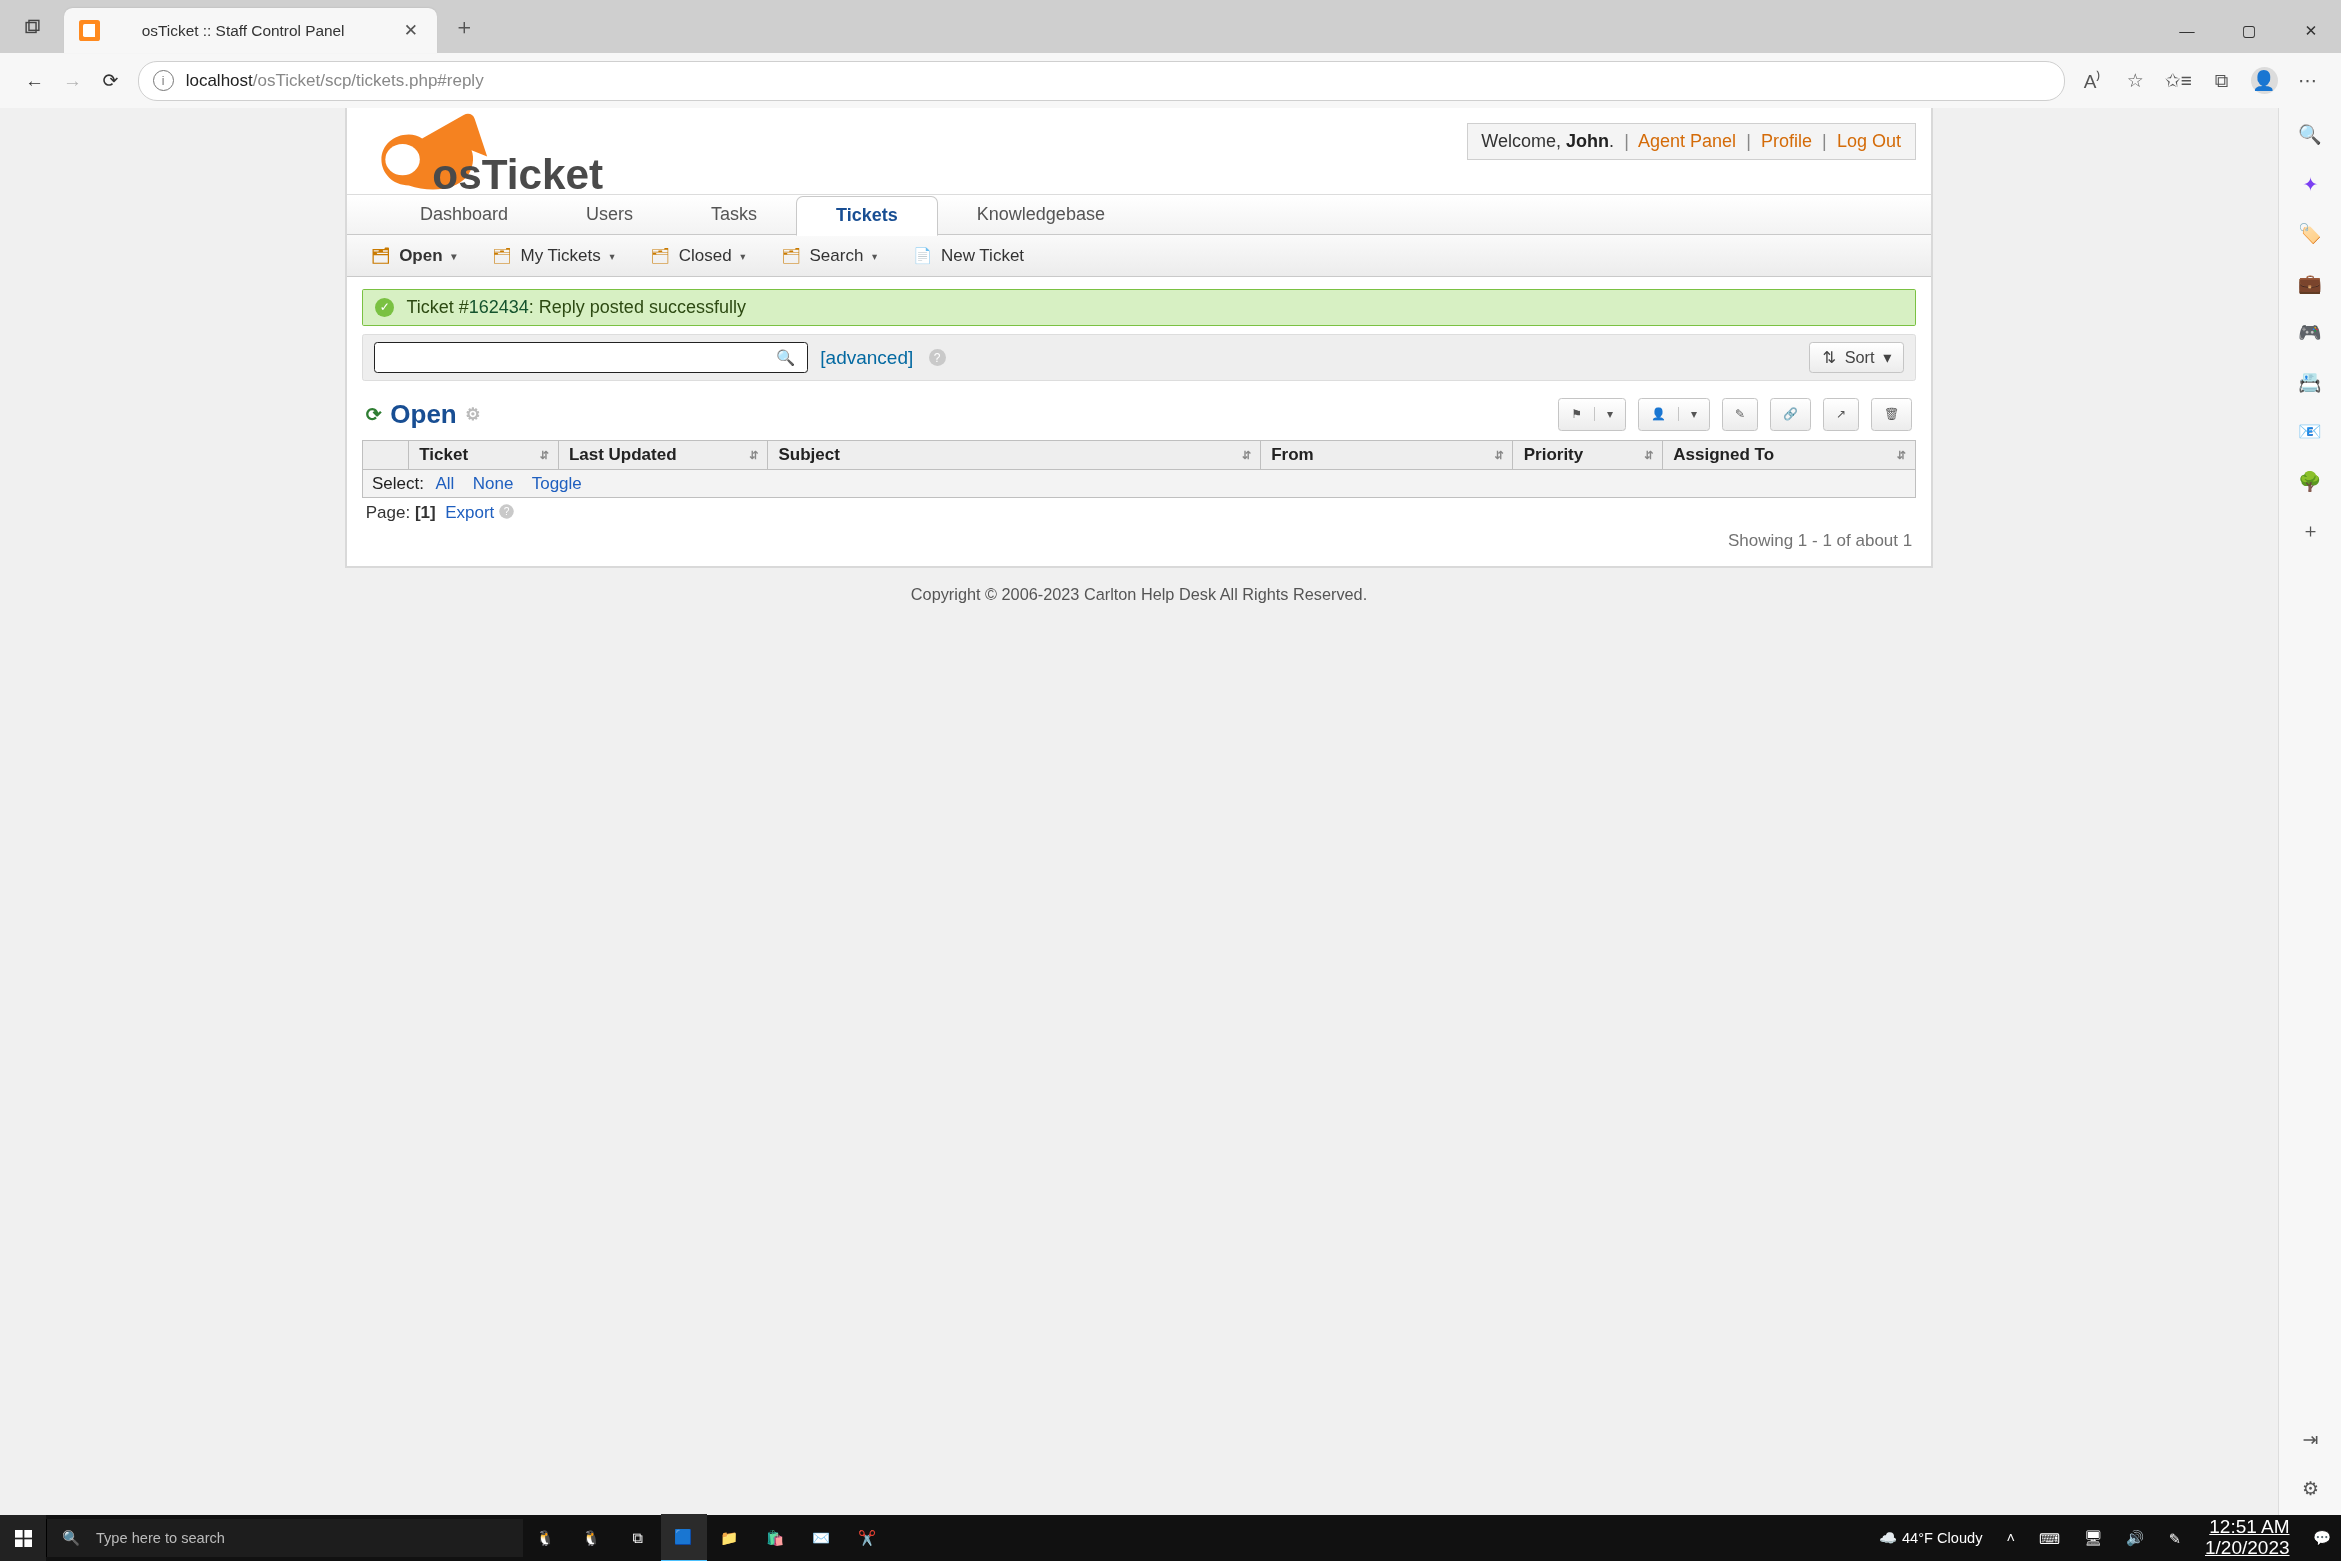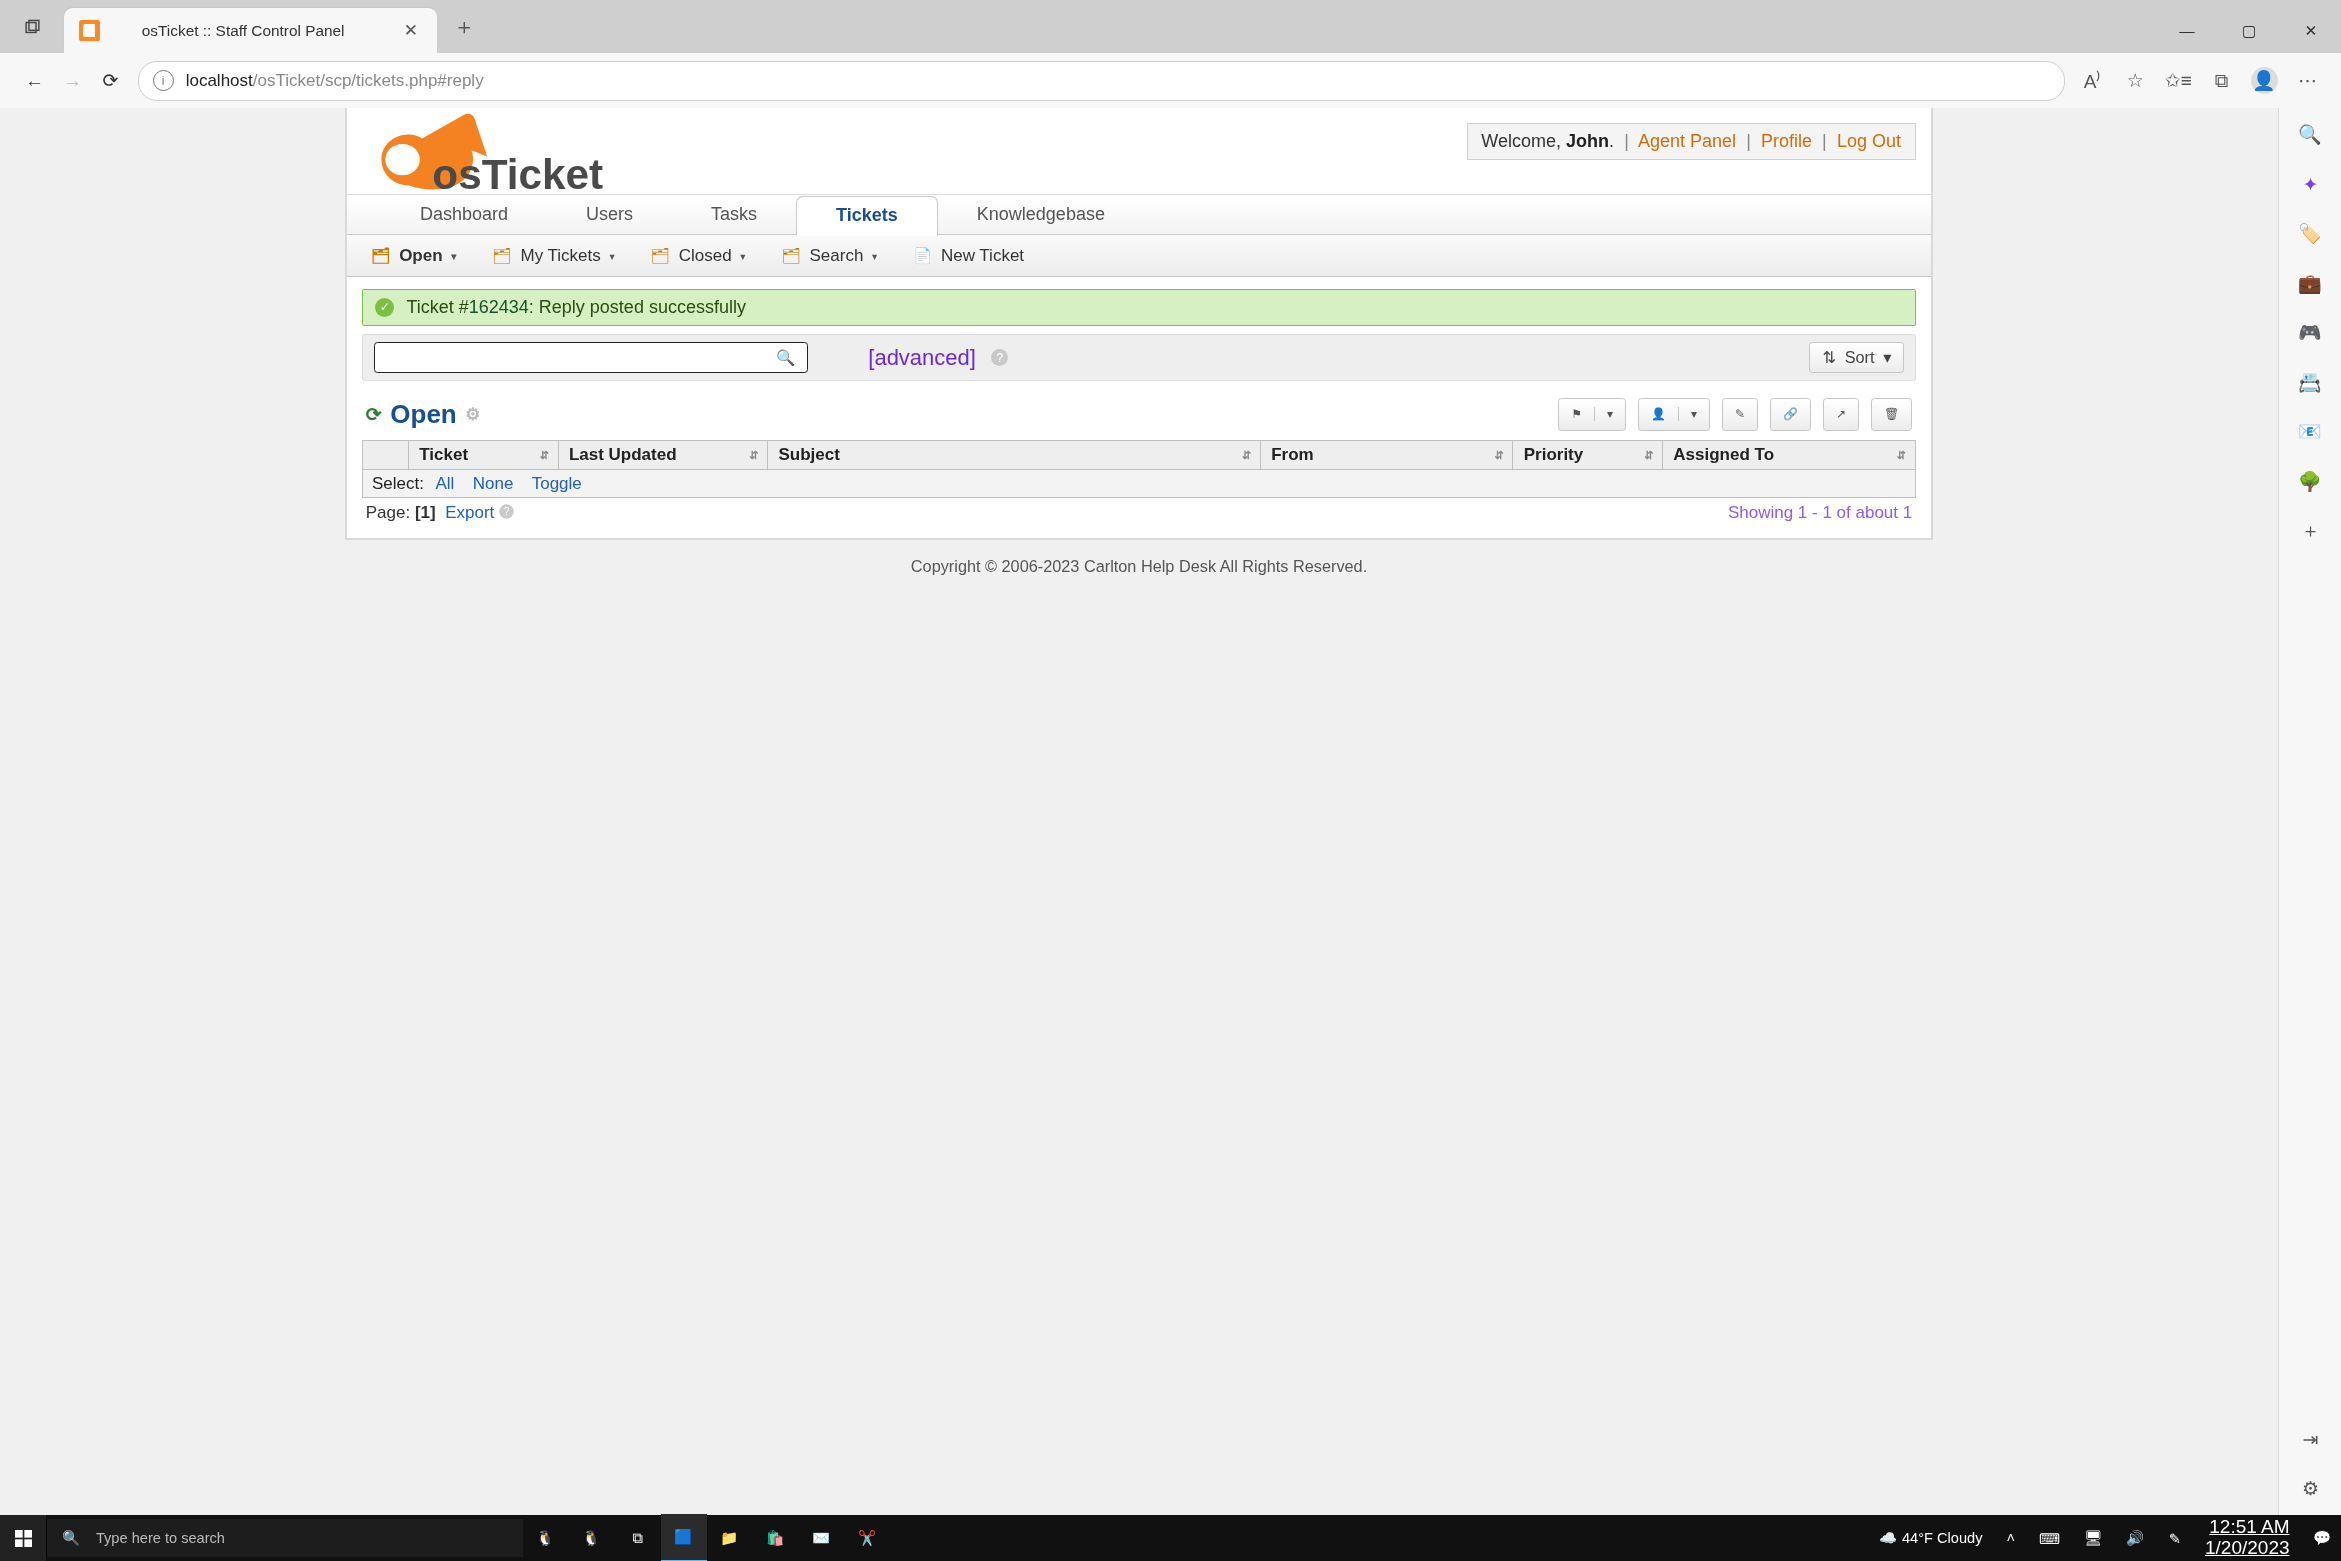--- a/index.html
+++ b/index.html
@@ -139,21 +139,21 @@
   .searchbar{
     margin-top:8.6px;background:#eee;border:0.9px solid #ddd;border-radius:2.6px;
     padding:6.8px 10.3px;display:flex;align-items:center;gap:12px;
   }
   .searchbox{
     width:419px;height:29px;border:1.7px solid #222;border-radius:3.4px;background:#fff;
     display:flex;align-items:center;padding:0 6.8px;
   }
   .searchbox input{flex:1;border:none;outline:none;font-size:15.4px;}
   .searchbox .mag{color:#555;font-size:15.4px;padding:0 5.1px;}
-  .adv{color:#6d28d9;font-size:22px;margin-left:48px;}
+  .adv{color:#0369a1;font-size:19px;}
   .help-dot{width:17px;height:17px;border-radius:50%;background:#c9c9c9;color:#fff;font-size:12px;display:inline-flex;align-items:center;justify-content:center;margin-left:3.4px;}
   .sortbtn{
     margin-left:auto;border:0.9px solid #c5c5c5;border-radius:3.4px;padding:5.1px 12px;
     background:linear-gradient(#fff,#ececec);font-size:16.3px;color:#444;display:flex;align-items:center;gap:8.6px;
   }
   .queue-head{display:flex;align-items:center;margin:17px 3.4px 8.6px 3.4px;}
   .queue-title{font-size:26px;font-weight:700;color:var(--tab-active);display:flex;align-items:center;gap:8.6px;}
   .queue-title .ref{color:#2e7d32;font-size:19px;}
   .queue-title .gear{color:#bbb;font-size:17px;}
   .queue-actions{margin-left:auto;display:flex;gap:12px;}
@@ -164,21 +164,21 @@
   table.tix th{
     background:var(--col-head-bg);border:0.9px solid var(--col-head-border);
     text-align:left;padding:4.3px 10.3px;font-size:17px;font-weight:700;color:#222;position:relative;
   }
   table.tix th .sort{position:absolute;right:8.6px;top:50%;transform:translateY(-50%);font-size:11px;color:#888;}
   table.tix th.chk{width:24px;}
   .selectbar{border:0.9px solid var(--col-head-border);border-top:none;background:#f3f3f3;padding:3.4px 8.6px;font-size:17px;}
   .selectbar a{color:#1f5fbf;margin:0 6.8px;text-decoration:none;}
   .pager{display:flex;padding:5.1px 3.4px 15.4px 3.4px;font-size:17px;color:#333;}
   .pager a{color:#1f5fbf;text-decoration:none;}
-  .pager .right{margin-left:auto;color:#8b5cf6;}
+  .pager .right{margin-left:auto;color:#737373;margin-top:28px;}
   .footer{
     text-align:center;font-size:16.3px;color:#555;padding:17px 0 34px 0;
   }
   
   .taskbar{
     position:absolute;left:0;right:0;bottom:0;height:46px;background:#111;
     display:flex;align-items:center;color:#fff;font-size:14.6px;
   }
   .taskbar .start{width:46px;height:46px;background:#222;display:flex;align-items:center;justify-content:center;}
   .taskbar .search{flex:0 0 445px;height:38px;background:#1d1d1d;margin-left:0;display:flex;align-items:center;padding:0 15.4px;color:#bbb;gap:15.4px;border-left:0.9px solid #000;}

